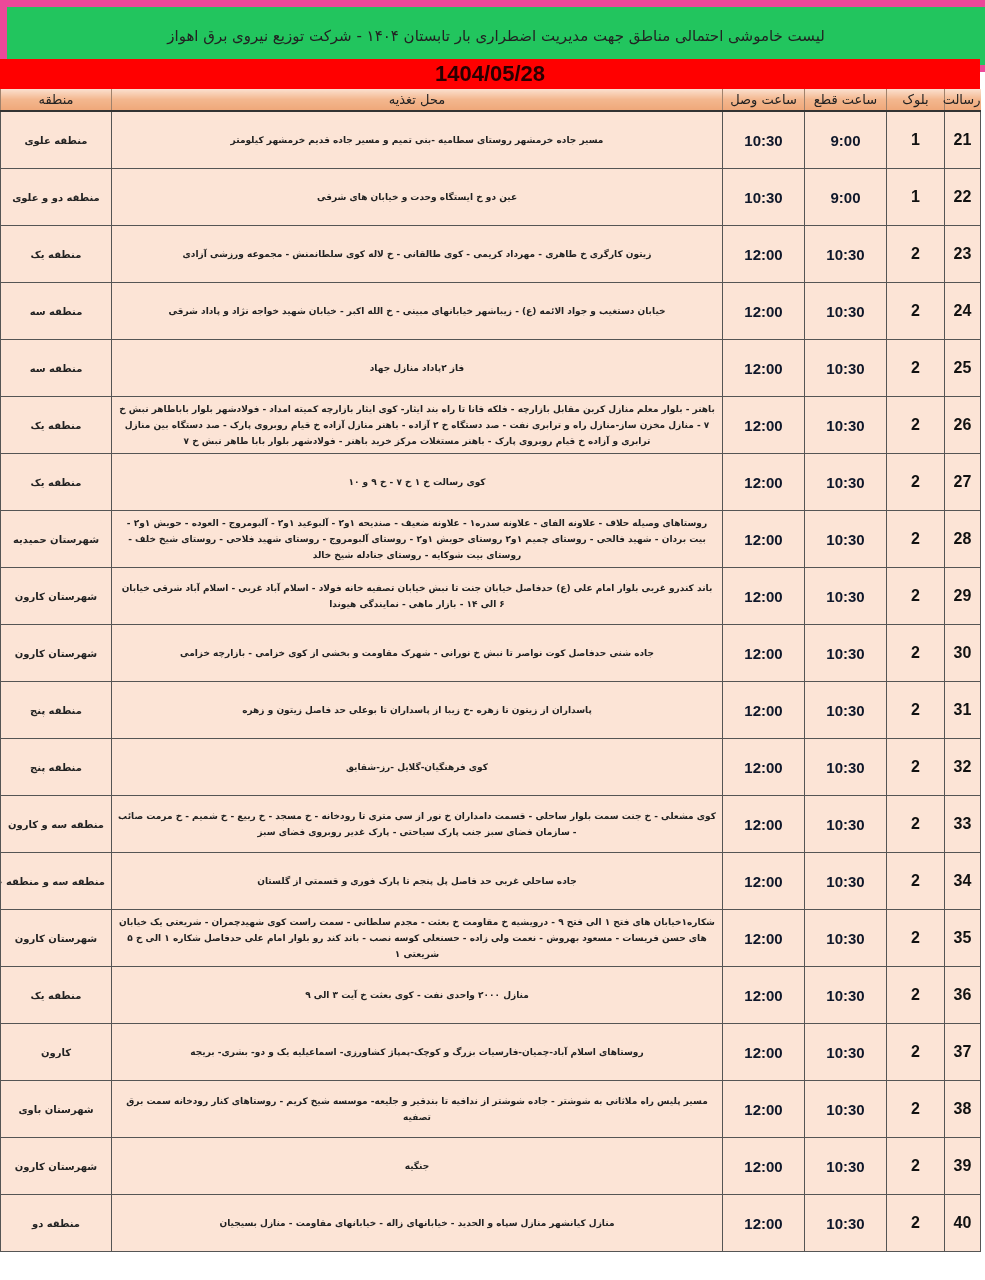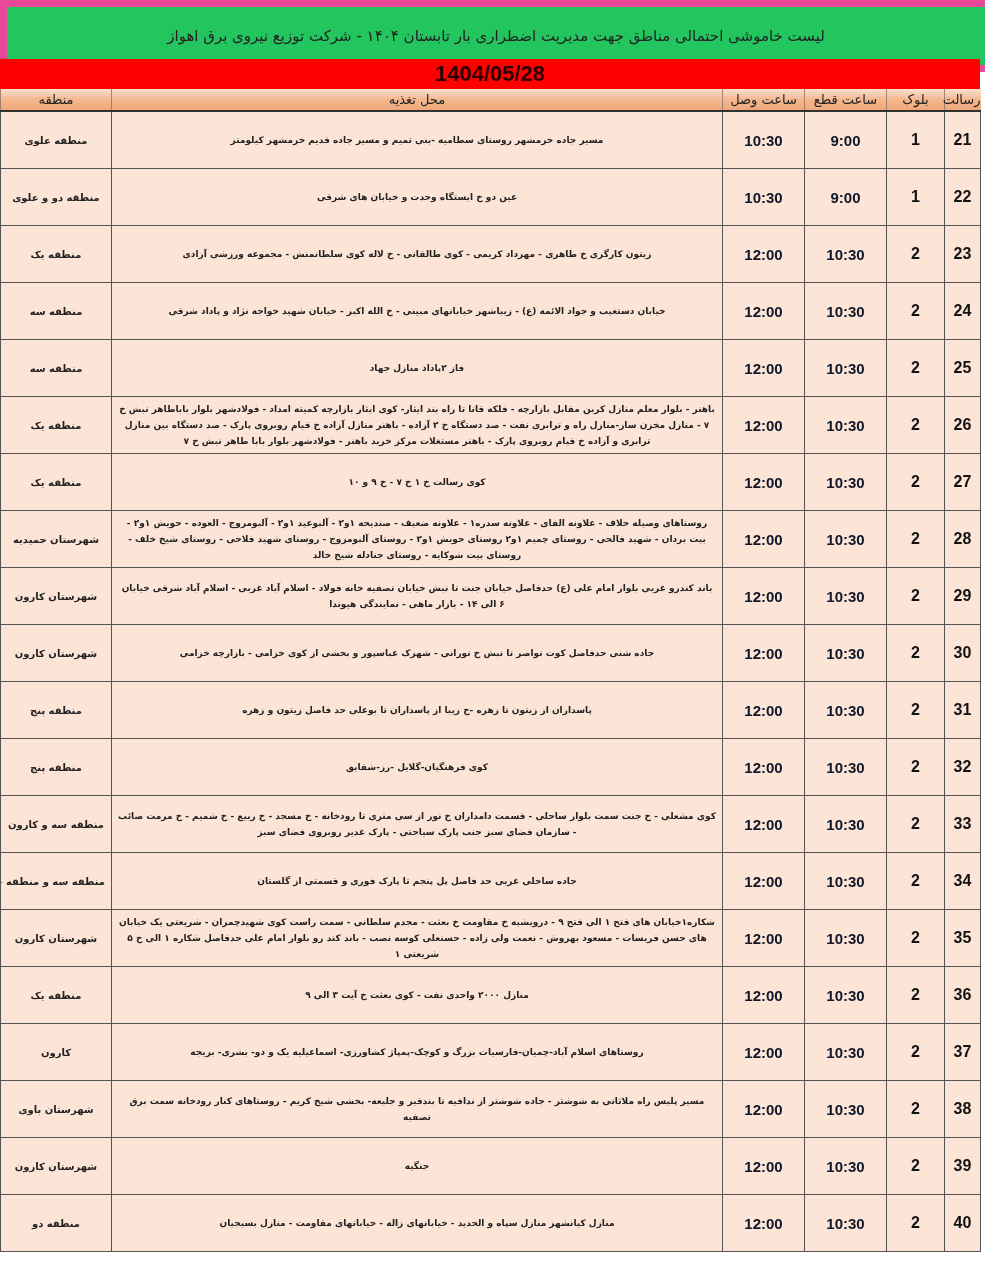--- a/index.html
+++ b/index.html
@@ -131,21 +131,21 @@
           <td class="time">10:30</td>
           <td class="time">12:00</td>
           <td class="loc">باند کندرو غربی بلوار امام علی (ع) حدفاصل خیابان جنت تا نبش خیابان تصفیه خانه فولاد - اسلام آباد غربی - اسلام آباد شرقی خیابان ۶ الی ۱۴ - بازار ماهی - نمایندگی هیوندا</td>
           <td class="region">شهرستان کارون</td>
         </tr>
       <tr>
           <td class="num">30</td>
           <td class="num">2</td>
           <td class="time">10:30</td>
           <td class="time">12:00</td>
-          <td class="loc">جاده شنی حدفاصل کوت نواصر تا نبش خ نورانی - شهرک عباسپور و بخشی از کوی خزامی - بازارچه خزامی</td>
+          <td class="loc">جاده شنی حدفاصل کوت نواصر تا نبش خ نورانی - شهرک مقاومت و بخشی از کوی خزامی - بازارچه خزامی</td>
           <td class="region">شهرستان کارون</td>
         </tr>
       <tr>
           <td class="num">31</td>
           <td class="num">2</td>
           <td class="time">10:30</td>
           <td class="time">12:00</td>
           <td class="loc">پاسداران از زیتون تا زهره -خ زیبا از پاسداران تا بوعلی حد فاصل زیتون و زهره</td>
           <td class="region">منطقه پنج</td>
         </tr>
@@ -195,21 +195,21 @@
           <td class="time">10:30</td>
           <td class="time">12:00</td>
           <td class="loc">روستاهای اسلام آباد-چمیان-فارسیات بزرگ و کوچک-پمپاژ کشاورزی- اسماعیلیه یک و دو- بشری- بریجه</td>
           <td class="region">کارون</td>
         </tr>
       <tr>
           <td class="num">38</td>
           <td class="num">2</td>
           <td class="time">10:30</td>
           <td class="time">12:00</td>
-          <td class="loc">مسیر پلیس راه ملاثانی به شوشتر - جاده شوشتر از ندافیه تا بندقیر و جلیعه- بخشی شیخ کریم - روستاهای کنار رودخانه سمت برق تصفیه</td>
+          <td class="loc">مسیر پلیس راه ملاثانی به شوشتر - جاده شوشتر از ندافیه تا بندقیر و جلیعه- موسسه شیخ کریم - روستاهای کنار رودخانه سمت برق تصفیه</td>
           <td class="region">شهرستان باوی</td>
         </tr>
       <tr>
           <td class="num">39</td>
           <td class="num">2</td>
           <td class="time">10:30</td>
           <td class="time">12:00</td>
           <td class="loc">جنگیه</td>
           <td class="region">شهرستان کارون</td>
         </tr>

